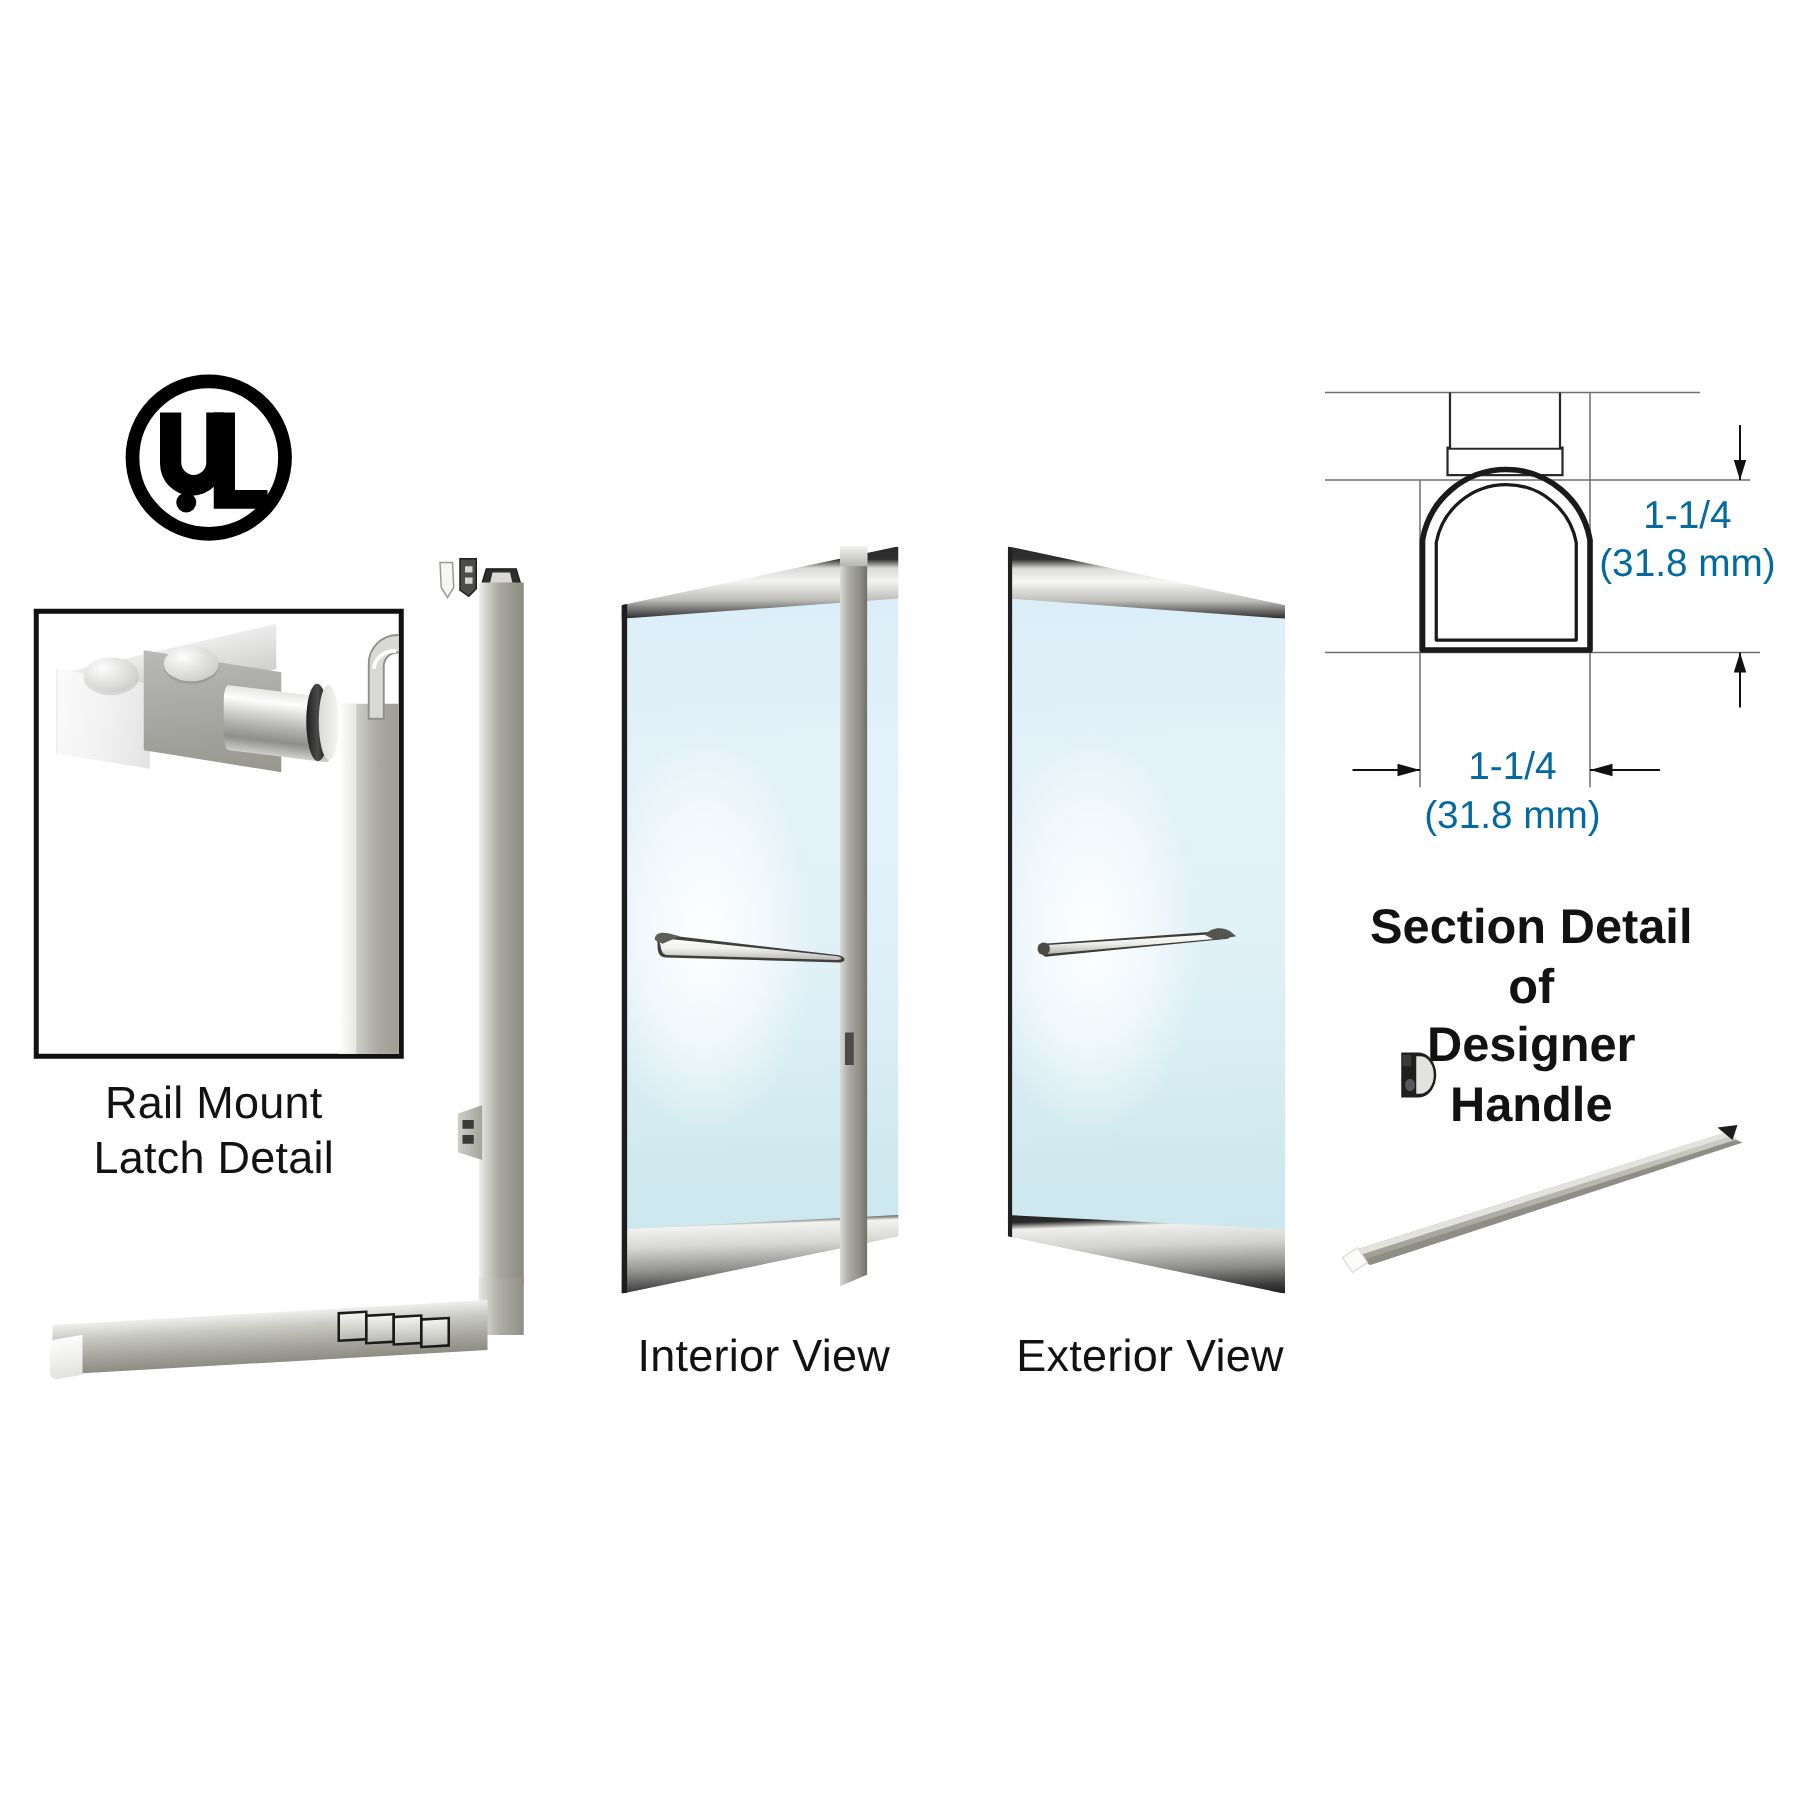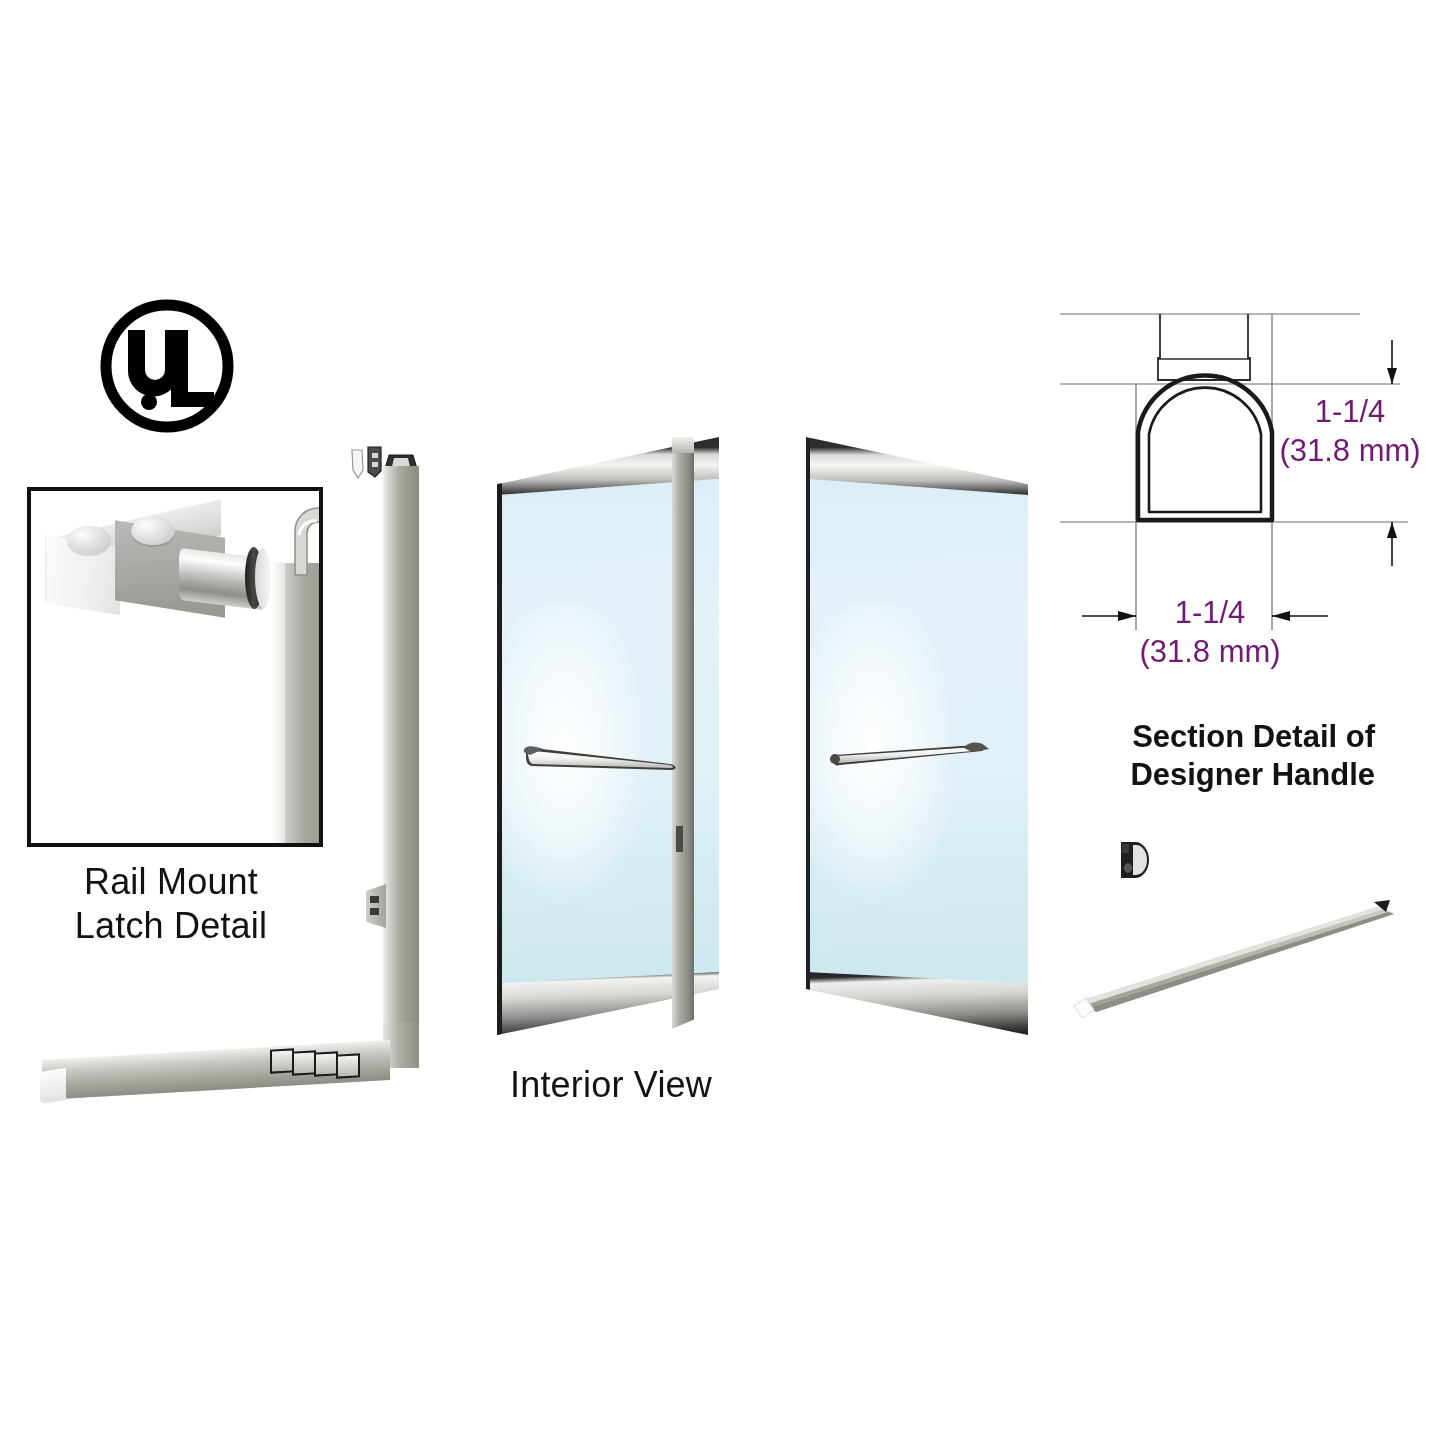--- a/index.html
+++ b/index.html
@@ -3,23 +3,23 @@
 <meta charset="utf-8">
 <style>
   html,body{margin:0;padding:0;background:#ffffff;}
   body{width:1445px;height:1445px;position:relative;overflow:hidden;
        font-family:"Liberation Sans",sans-serif;color:#111;}
   .stage{position:absolute;left:0;top:0;width:1445px;height:1445px;}
 
   
   .caption{position:absolute;text-align:center;font-size:36px;line-height:1.22;
            color:#121212;letter-spacing:.2px;white-space:pre-line;}
-  .caption.bold{font-weight:bold;font-size:31px;letter-spacing:0;text-align:right;}
+  .caption.bold{font-weight:bold;font-size:39px;letter-spacing:0;}
   .dimtext{position:absolute;text-align:center;font-size:31px;line-height:1.25;
-           color:#701a75;white-space:pre-line;}
+           color:#0369a1;white-space:pre-line;}
 
   
   .ul-mark{position:absolute;left:97px;top:296px;width:140px;height:140px;}
 
   
   .latch-box{position:absolute;left:27px;top:487px;width:288px;height:352px;
              border:4px solid #111;background:#fff;overflow:hidden;}
   .lb-blockwhite{position:absolute;left:14px;top:50px;width:74px;height:68px;
       background:linear-gradient(100deg,#fbfbfb 0%,#f1f1f1 55%,#e2e2e2 100%);
       transform:skewY(9deg);border-left:1px solid #e8e8e8;}
@@ -231,20 +231,21 @@
         <linearGradient id="phg" x1="0" y1="0" x2="0" y2="1">
           <stop offset="0" stop-color="#ffffff"></stop>
           <stop offset=".5" stop-color="#ededeb"></stop>
           <stop offset="1" stop-color="#b4b4b0"></stop>
         </linearGradient>
       </defs>
       <path d="M138 8 C142 2 152 1 158 5 L163 9 L146 12 Z" fill="#55554f"></path>
       <ellipse cx="9" cy="19" rx="5" ry="5" fill="#4a4a47"></ellipse>
     </svg>
   </div>
+  <div class="caption" style="left:806px;top:1063px;width:228px;">Exterior View</div>
 
   <div class="sec">
     <svg viewBox="0 0 370 400" width="370" height="400" aria-hidden="true">
 
       <line x1="0" y1="14" x2="300" y2="14" stroke="#6f6f6f" stroke-width="1.2"></line>
       <line x1="0" y1="84" x2="340" y2="84" stroke="#6f6f6f" stroke-width="1.2"></line>
       <line x1="0" y1="222" x2="348" y2="222" stroke="#6f6f6f" stroke-width="1.2"></line>
       <line x1="76" y1="84" x2="76" y2="330" stroke="#6f6f6f" stroke-width="1.2"></line>
       <line x1="212" y1="14" x2="212" y2="330" stroke="#6f6f6f" stroke-width="1.2"></line>
 

